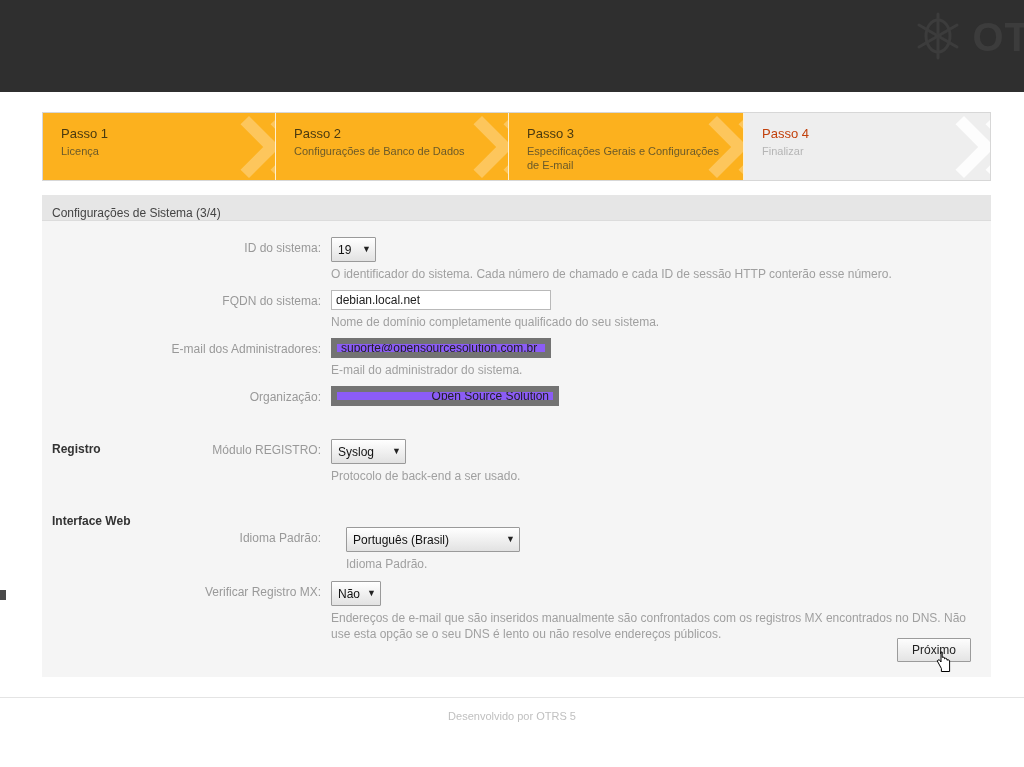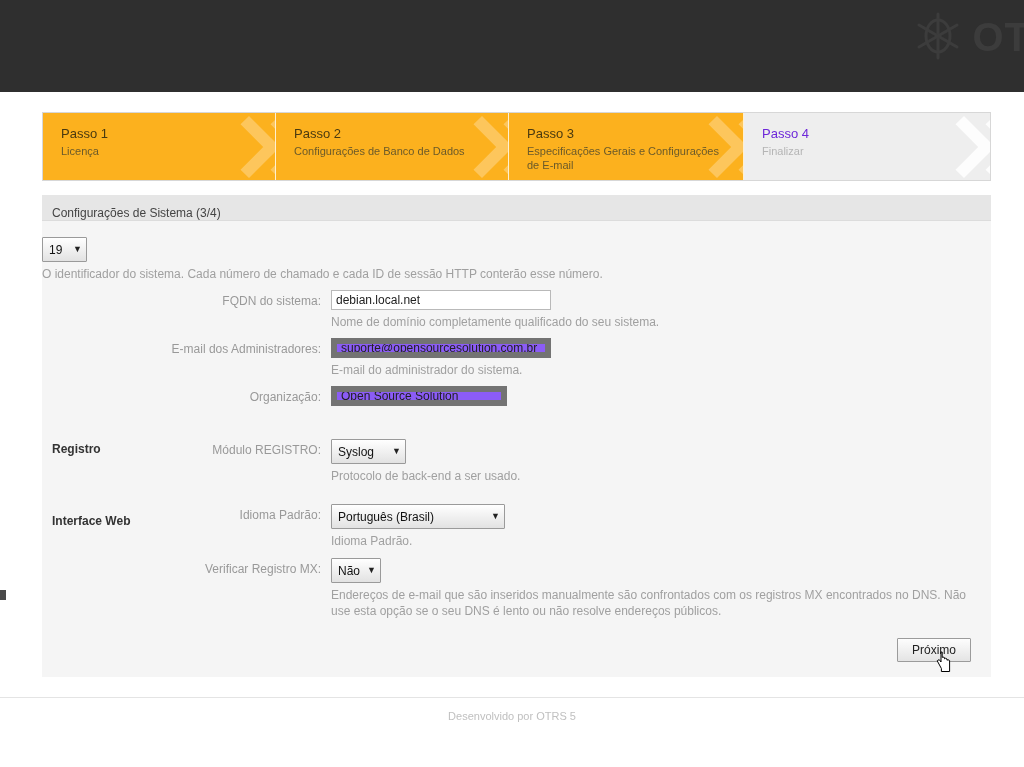--- a/index.html
+++ b/index.html
@@ -110,21 +110,21 @@
     border-top-color: rgba(255,255,255,0.85);
     border-right-color: rgba(255,255,255,0.85);
   }
   .step-title {
     position: relative;
     z-index: 2;
     font-size: 13px;
     color: #4a3a10;
     margin-bottom: 3px;
   }
-  .step.inactive .step-title { color: #6d28d9; }
+  .step.inactive .step-title { color: #c2410c; }
   .step-sub {
     position: relative;
     z-index: 2;
     font-size: 11px;
     color: #6b5a2a;
     line-height: 14px;
     max-width: 200px;
   }
   .step.inactive .step-sub { color: #b5b5b5; }
 
@@ -335,20 +335,21 @@
 
 <div class="panel">
 
   <div class="panel-header">
     <span>Configurações de Sistema (3/4)</span>
   </div>
 
   <div class="form">
 
     <div class="row" style="margin-top:4px;">
+      <div class="lbl">ID do sistema:</div>
       <div class="fld">
         <div class="sel" style="width:45px;">
           <span>19</span>
           <span class="arrow">▼</span>
         </div>
         <div class="hint">O identificador do sistema. Cada número de chamado e cada ID de sessão HTTP conterão esse número.</div>
       </div>
     </div>
 
     <div class="row" style="margin-top:8px;">
@@ -363,40 +364,40 @@
       <div class="lbl">E-mail dos Administradores:</div>
       <div class="fld">
         <input class="text hl" type="text" style="width: 220px;" value="suporte@opensourcesolution.com.br">
         <div class="hint">E-mail do administrador do sistema.</div>
       </div>
     </div>
 
     <div class="row" style="margin-top:8px;">
       <div class="lbl">Organização:</div>
       <div class="fld">
-        <input class="text hl" type="text" style="width: 176px;" value="Open Source Solution">
+        <input class="text hl" type="text" style="width: 228px; text-align: right;" value="Open Source Solution">
       </div>
     </div>
 
     <div class="section-head" style="top:221px;">Registro</div>
 
     <div class="row" style="margin-top:31px;">
       <div class="lbl">Módulo REGISTRO:</div>
       <div class="fld">
         <div class="sel" style="width:75px;">
           <span>Syslog</span>
           <span class="arrow">▼</span>
         </div>
         <div class="hint">Protocolo de back-end a ser usado.</div>
       </div>
     </div>
 
     <div class="section-head" style="top:293px;">Interface Web</div>
 
-    <div class="row" style="margin-top:20px;">
+    <div class="row" style="margin-top:43px;gap:15px;">
       <div class="lbl">Idioma Padrão:</div>
       <div class="fld">
         <div class="sel" style="width:174px;">
           <span>Português (Brasil)</span>
           <span class="arrow">▼</span>
         </div>
         <div class="hint">Idioma Padrão.</div>
       </div>
     </div>
 

